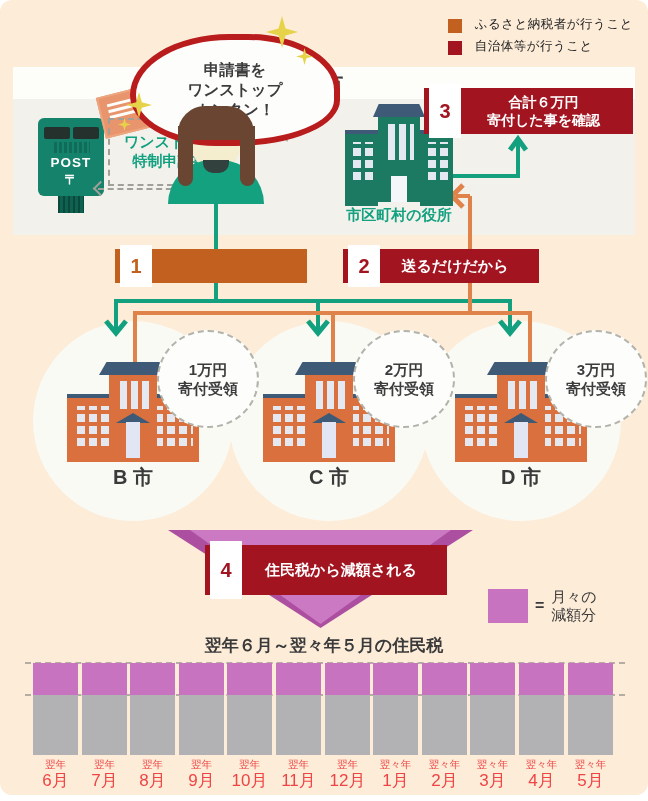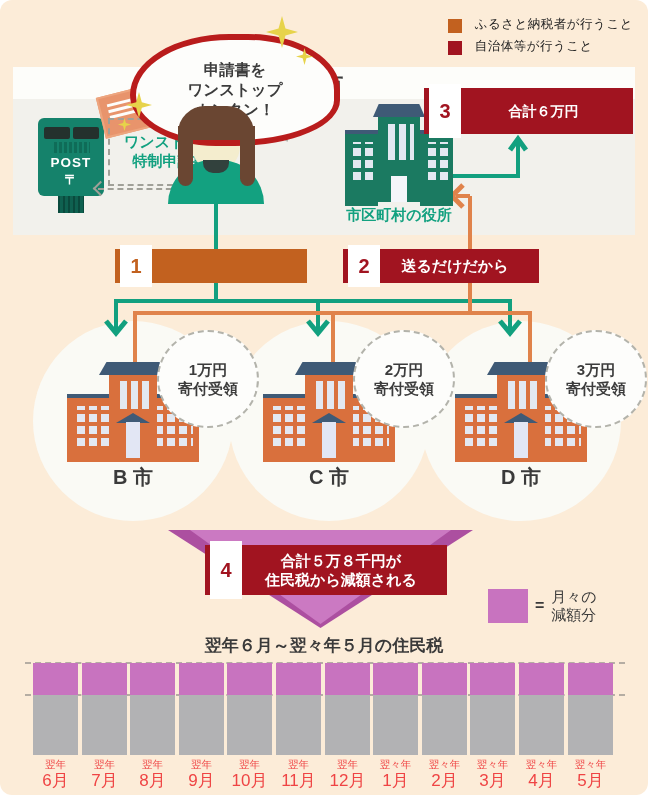--- a/index.html
+++ b/index.html
@@ -197,20 +197,21 @@
       <div class="wgrid" style="left:6px;top:7px;right:6px;height:36px;background-image:repeating-linear-gradient(90deg,#1b7a61 0 4px,transparent 4px 11px);"></div>
       <div style="position:absolute;left:13px;bottom:0;width:16px;height:26px;background:#f4f6fa;"></div>
     </div>
   </div>
   <div class="abs office-label" style="left:345px;top:206px;width:108px;">市区町村の役所</div>
 
   <div class="abs step" style="left:424px;top:88px;width:209px;height:46px;background:#a11420;">
     <span class="stepnum" style="color:#a11420;">3</span>
     <span class="steplines">
       <span class="ln" style="display:block;">合計６万円</span>
+      <span class="ln" style="display:block;">寄付した事を確認</span>
     </span>
   </div>
 
   <div class="abs step" style="left:115px;top:249px;width:192px;height:34px;background:#c2611f;">
     <span class="stepnum" style="color:#c2611f;">1</span>
   </div>
   <div class="abs step" style="left:343px;top:249px;width:196px;height:34px;background:#a11420;">
     <span class="stepnum" style="color:#a11420;">2</span>
     <span class="steplabel">送るだけだから</span>
   </div>
@@ -265,21 +266,20 @@
     <span class="ln">寄付受領</span>
   </div>
 
   <div class="abs cityname" style="left:73px;top:464px;width:120px;">B 市</div>
   <div class="abs cityname" style="left:461px;top:464px;width:120px;">D 市</div>
   <div class="abs cityname" style="left:269px;top:464px;width:120px;">C 市</div>
 
   <div class="abs step" style="left:205px;top:545px;width:242px;height:50px;background:#a11420;z-index:8;">
     <span class="stepnum" style="color:#a11420;">4</span>
     <span class="steplines" style="font-size:15px;">
-      <span style="display:block;">合計５万８千円が</span>
       <span style="display:block;">住民税から減額される</span>
     </span>
   </div>
 
   <div class="abs dedlegend">
     <span class="sq"></span>
     <span class="eq">=</span>
     <span class="txt">
       <span class="ln" style="display:block;">月々の</span>
       <span class="ln" style="display:block;">減額分</span>

